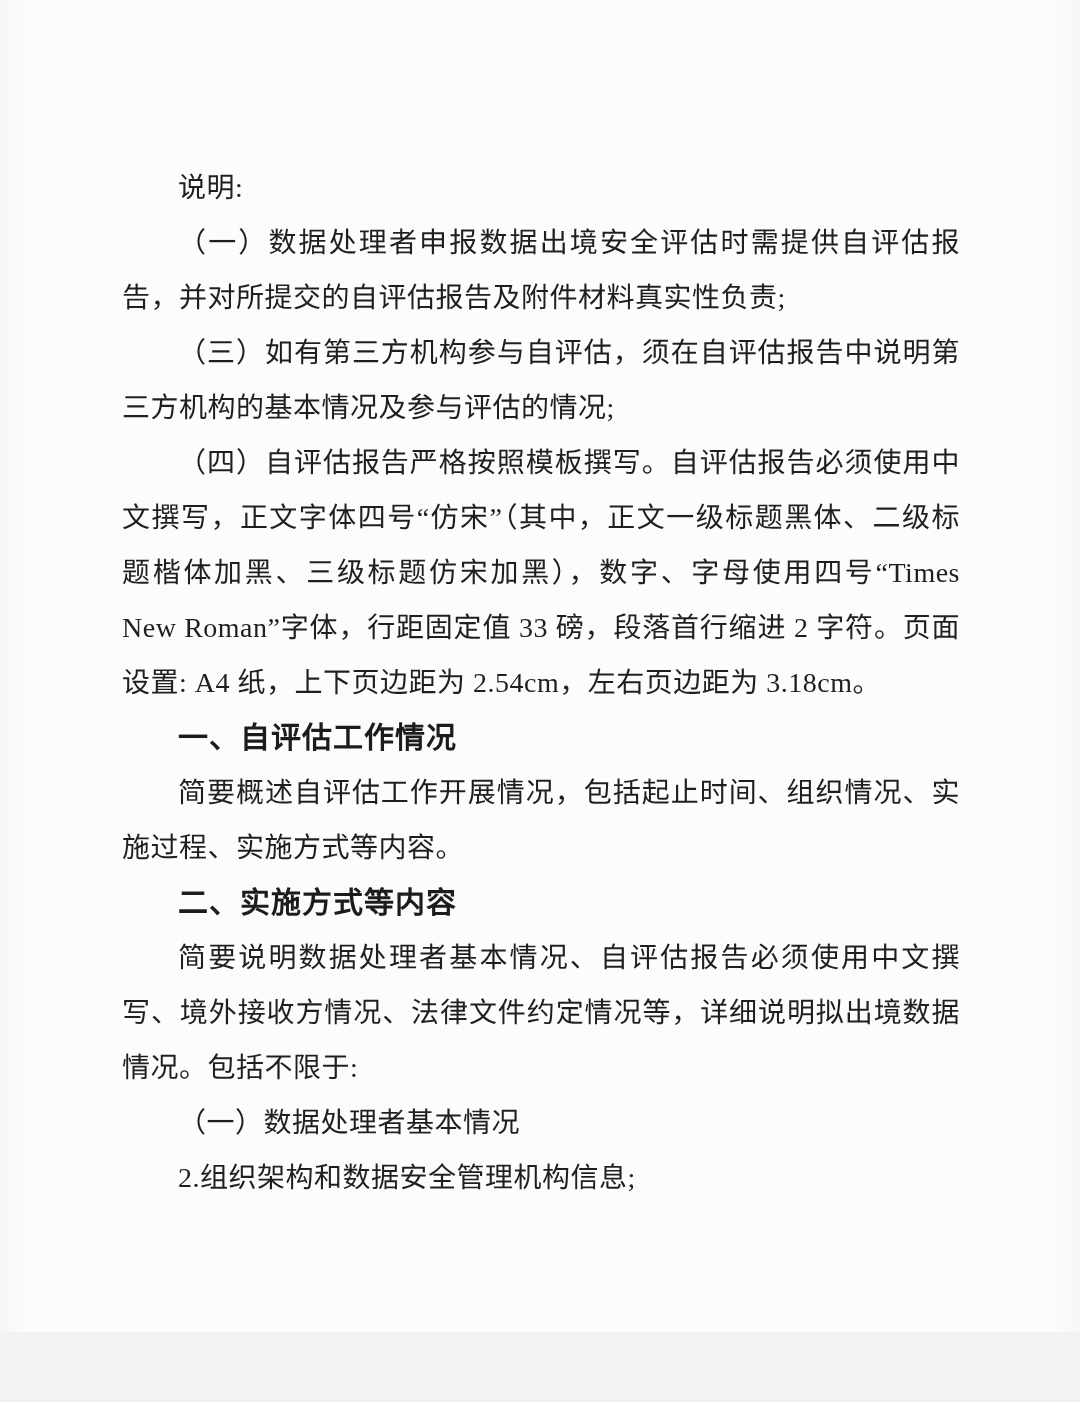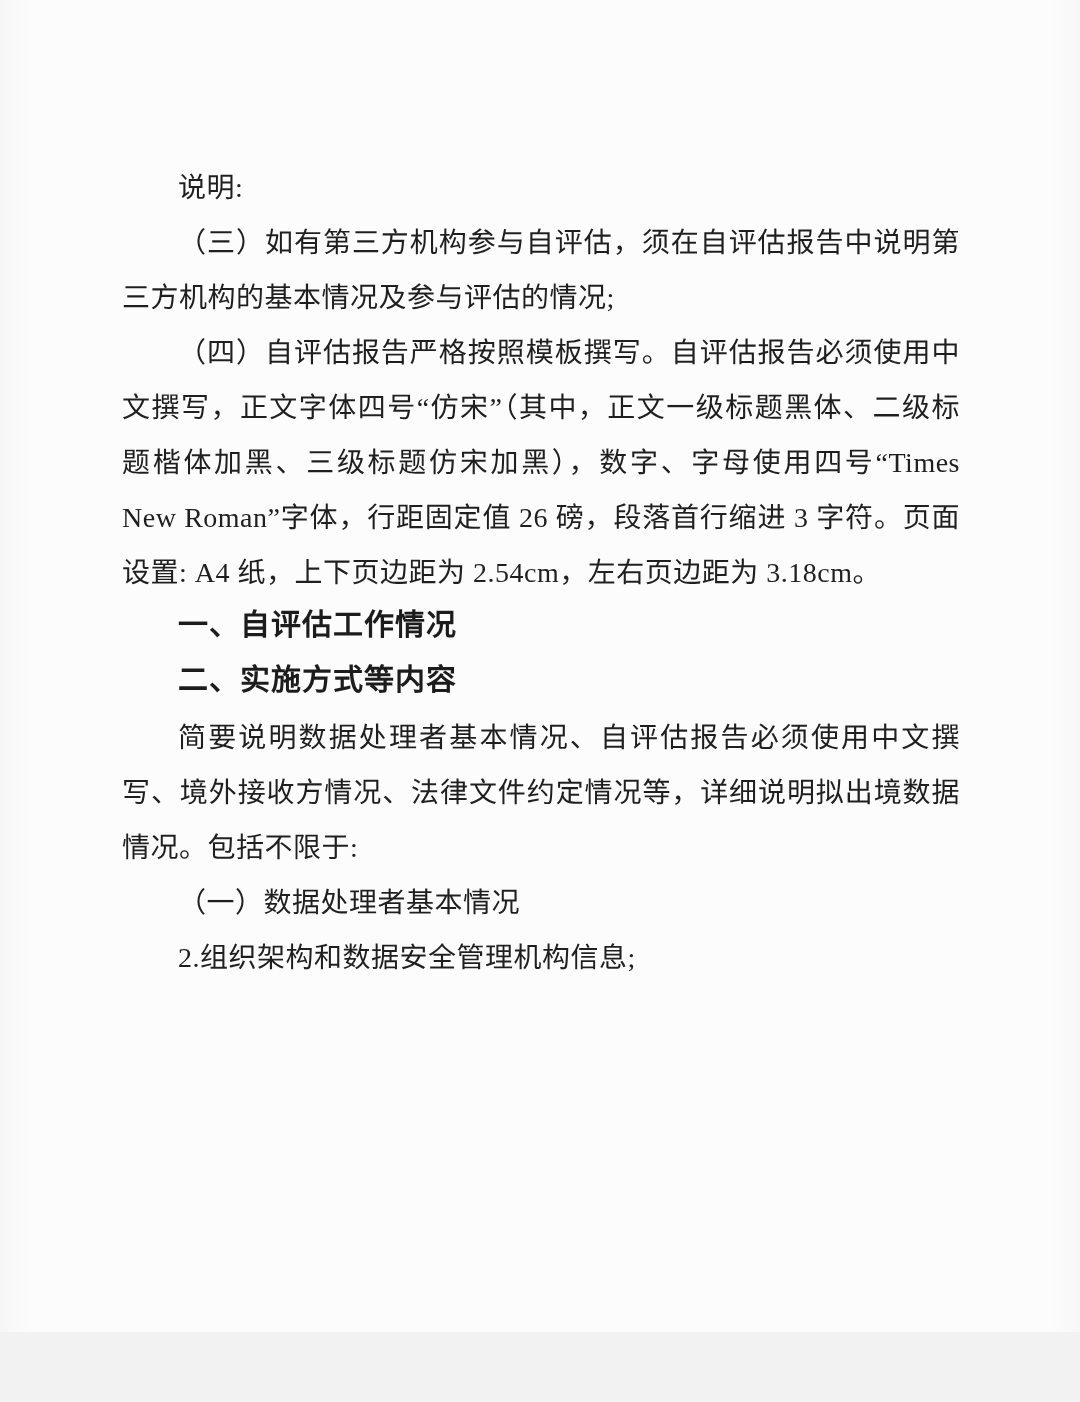--- a/index.html
+++ b/index.html
@@ -30,35 +30,37 @@
     font-family: "Liberation Serif", "DejaVu Serif", serif;
     font-size: 28px;
     line-height: 55px;
     color: #1f1f1f;
     text-align: justify;
     text-justify: inter-ideograph;
     text-indent: 56px; 
     letter-spacing: 0.5px;
   }
   .doc-body p.heading {
-    font-family: Liberation Mono, monospace;
+    font-family: Liberation Serif, serif;
     font-weight: 700;
     font-size: 30px;
     color: #1c1c1c;
     letter-spacing: 1px;
     text-align: left;
   }
 </style>
 </head>
 <body>
 
 <div class="page">
   <div class="doc-body">
     <p>说明:</p>
+    <p>（一）数据处理者申报数据出境安全评估时需提供自评估报告，并对所提交的自评估报告及附件材料真实性负责;</p>
     <p>（三）如有第三方机构参与自评估，须在自评估报告中说明第三方机构的基本情况及参与评估的情况;</p>
-    <p>（四）自评估报告严格按照模板撰写。自评估报告必须使用中文撰写，正文字体四号“仿宋”（其中，正文一级标题黑体、二级标题楷体加黑、三级标题仿宋加黑），数字、字母使用四号“Times New Roman”字体，行距固定值 26 磅，段落首行缩进 3 字符。页面设置: A4 纸，上下页边距为 2.54cm，左右页边距为 3.18cm。</p>
+    <p>（四）自评估报告严格按照模板撰写。自评估报告必须使用中文撰写，正文字体四号“仿宋”（其中，正文一级标题黑体、二级标题楷体加黑、三级标题仿宋加黑），数字、字母使用四号“Times New Roman”字体，行距固定值 33 磅，段落首行缩进 2 字符。页面设置: A4 纸，上下页边距为 2.54cm，左右页边距为 3.18cm。</p>
     <p class="heading">一、自评估工作情况</p>
+    <p>简要概述自评估工作开展情况，包括起止时间、组织情况、实施过程、实施方式等内容。</p>
     <p class="heading">二、实施方式等内容</p>
     <p>简要说明数据处理者基本情况、自评估报告必须使用中文撰写、境外接收方情况、法律文件约定情况等，详细说明拟出境数据情况。包括不限于:</p>
     <p>（一）数据处理者基本情况</p>
     <p>2.组织架构和数据安全管理机构信息;</p>
   </div>
 </div>
 
 </body></html>

